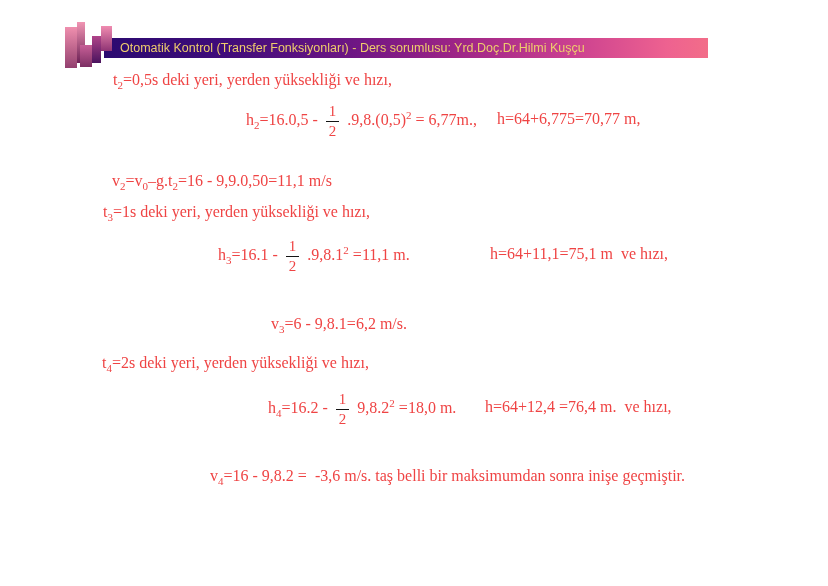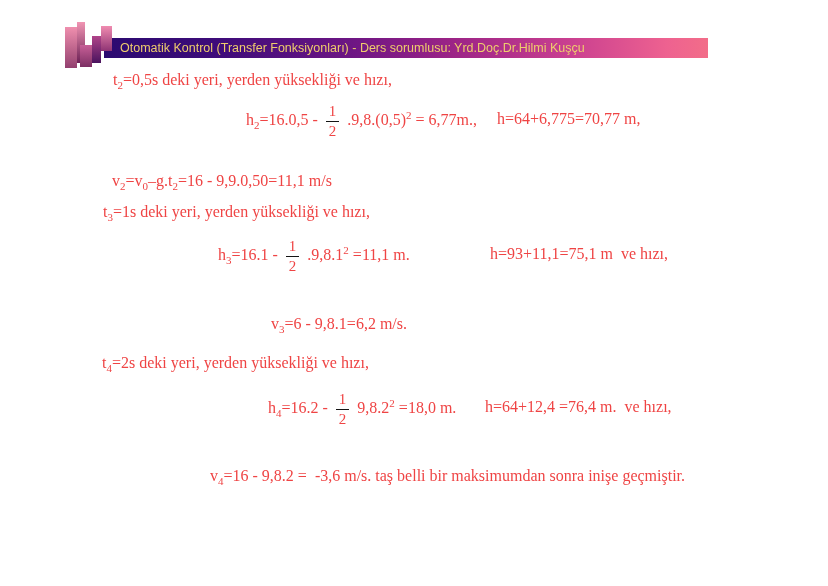--- a/index.html
+++ b/index.html
@@ -104,21 +104,21 @@
   <div class="header-band">
     <span class="header-title">Otomatik Kontrol (Transfer Fonksiyonları) - Ders sorumlusu: Yrd.Doç.Dr.Hilmi Kuşçu</span>
   </div>
 
   <div class="line pos-t2"><span>t</span><sub>2</sub><span>=0,5s deki yeri, yerden yüksekliği ve hızı,</span></div>
   <div class="line pos-h2eq"><span>h</span><sub>2</sub><span>=16.0,5 - </span><span class="frac"><span class="frac-num">1</span><span class="frac-den">2</span></span><span> .9,8.(0,5)</span><sup>2</sup><span> = 6,77m.,</span></div>
   <div class="line pos-h2res"><span>h=64+6,775=70,77 m,</span></div>
   <div class="line pos-v2"><span>v</span><sub>2</sub><span>=v</span><sub>0</sub><span>–g.t</span><sub>2</sub><span>=16 - 9,9.0,50=11,1 m/s</span></div>
   <div class="line pos-t3"><span>t</span><sub>3</sub><span>=1s deki yeri, yerden yüksekliği ve hızı,</span></div>
   <div class="line pos-h3eq"><span>h</span><sub>3</sub><span>=16.1 - </span><span class="frac"><span class="frac-num">1</span><span class="frac-den">2</span></span><span> .9,8.1</span><sup>2</sup><span> =11,1 m.</span></div>
-  <div class="line pos-h3res"><span>h=93+11,1=75,1 m  ve hızı,</span></div>
+  <div class="line pos-h3res"><span>h=64+11,1=75,1 m  ve hızı,</span></div>
   <div class="line pos-v3"><span>v</span><sub>3</sub><span>=6 - 9,8.1=6,2 m/s.</span></div>
   <div class="line pos-t4"><span>t</span><sub>4</sub><span>=2s deki yeri, yerden yüksekliği ve hızı,</span></div>
   <div class="line pos-h4eq"><span>h</span><sub>4</sub><span>=16.2 - </span><span class="frac"><span class="frac-num">1</span><span class="frac-den">2</span></span><span> 9,8.2</span><sup>2</sup><span> =18,0 m.</span></div>
   <div class="line pos-h4res"><span>h=64+12,4 =76,4 m.  ve hızı,</span></div>
   <div class="line pos-v4"><span>v</span><sub>4</sub><span>=16 - 9,8.2 =  -3,6 m/s. taş belli bir maksimumdan sonra inişe geçmiştir.</span></div>
 
   <div class="page-number">41</div>
 
 </div>
 

